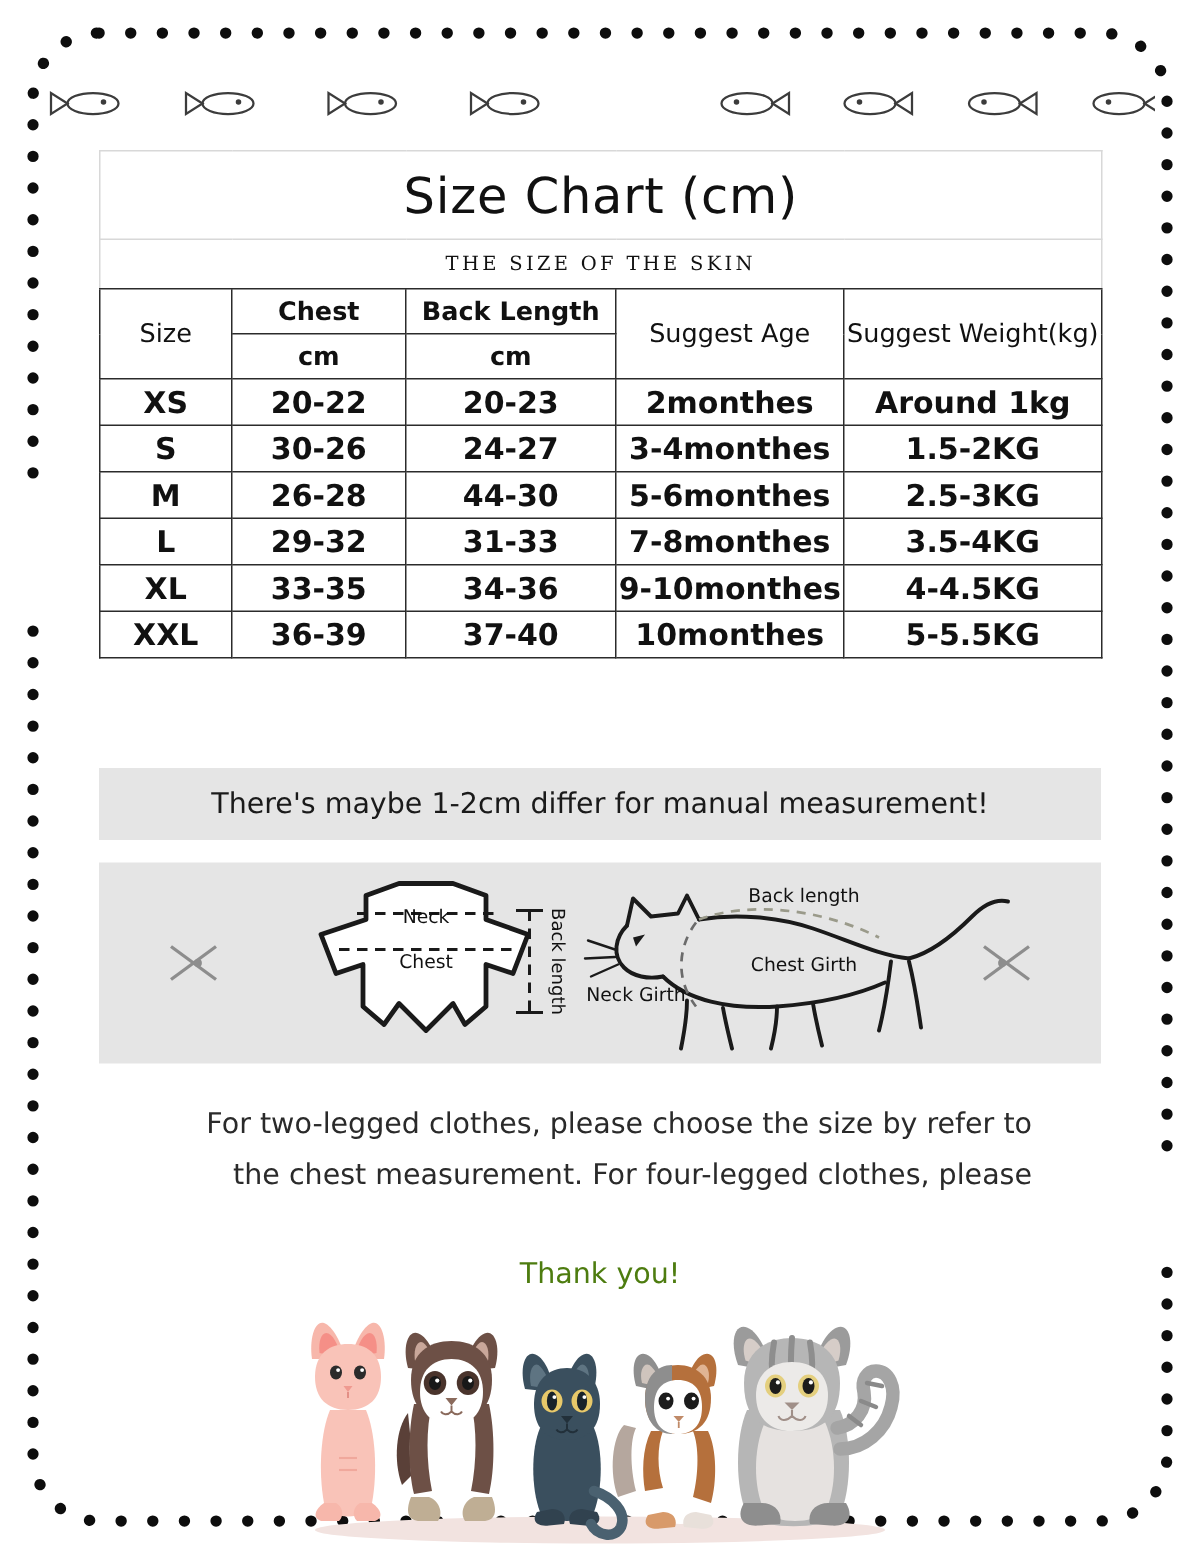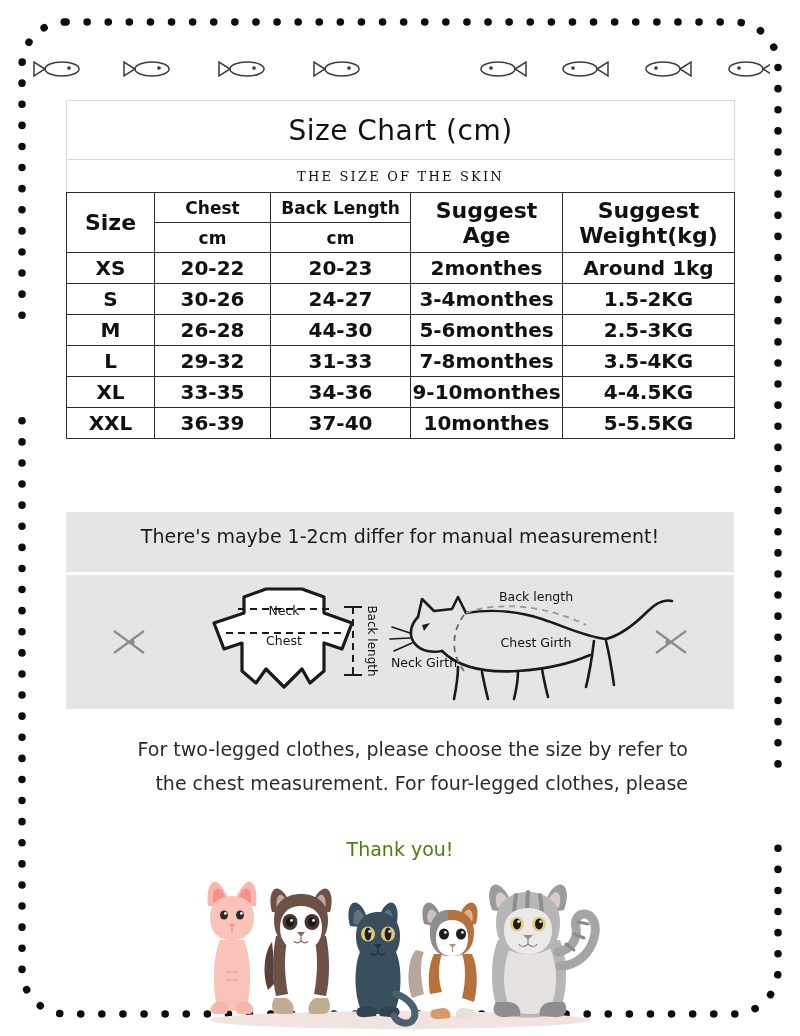--- a/index.html
+++ b/index.html
@@ -59,21 +59,21 @@
     vertical-align: middle;
     color: #111;
     padding: 0;
   }
   .title-cell {
     border-left: 1.6px solid #d8d8d8 !important;
     border-right: 1.6px solid #d8d8d8 !important;
     border-top: 1.6px solid #d8d8d8 !important;
     border-bottom: 1.6px solid #d8d8d8 !important;
     height: 58px;
-    font-size: 28px;
+    font-size: 33px;
     font-family: "DejaVu Sans", sans-serif;
     font-weight: 400;
     letter-spacing: 0.5px;
     margin-left: 12px;
   }
   .subtitle-cell {
     border-left: 1.6px solid #d8d8d8 !important;
     border-right: 1.6px solid #d8d8d8 !important;
     border-top: 1.6px solid #d8d8d8 !important;
     border-bottom: 1.6px solid #2b2b2b !important;
@@ -81,22 +81,22 @@
     font-family: "DejaVu Serif", serif;
     font-size: 13px;
     letter-spacing: 2.2px;
   }
   .hdr {
     font-size: 17px;
     font-weight: 600;
     height: 29px;
   }
   .hdr-tall {
-    font-size: 22px;
-    font-weight: 700;
+    font-size: 17px;
+    font-weight: 400;
     height: 58px;
   }
   .cellrow td {
     height: 30px;
     font-size: 20px;
     font-weight: 700;
   }
   .c-size  { width: 88px; }
   .c-chest { width: 116px; }
   .c-back  { width: 140px; }
@@ -105,21 +105,21 @@
 
   
   .band {
     position: absolute;
     left: 66px;
     width: 668px;
     background: #e5e5e5;
   }
   #note-band {
     top: 512px;
-    height: 60px;
+    height: 48px;
   }
   #note-text {
     position: absolute;
     left: 0; top: 0;
     width: 668px;
     height: 48px;
     line-height: 48px;
     text-align: center;
     font-size: 19px;
     color: #1a1a1a;

